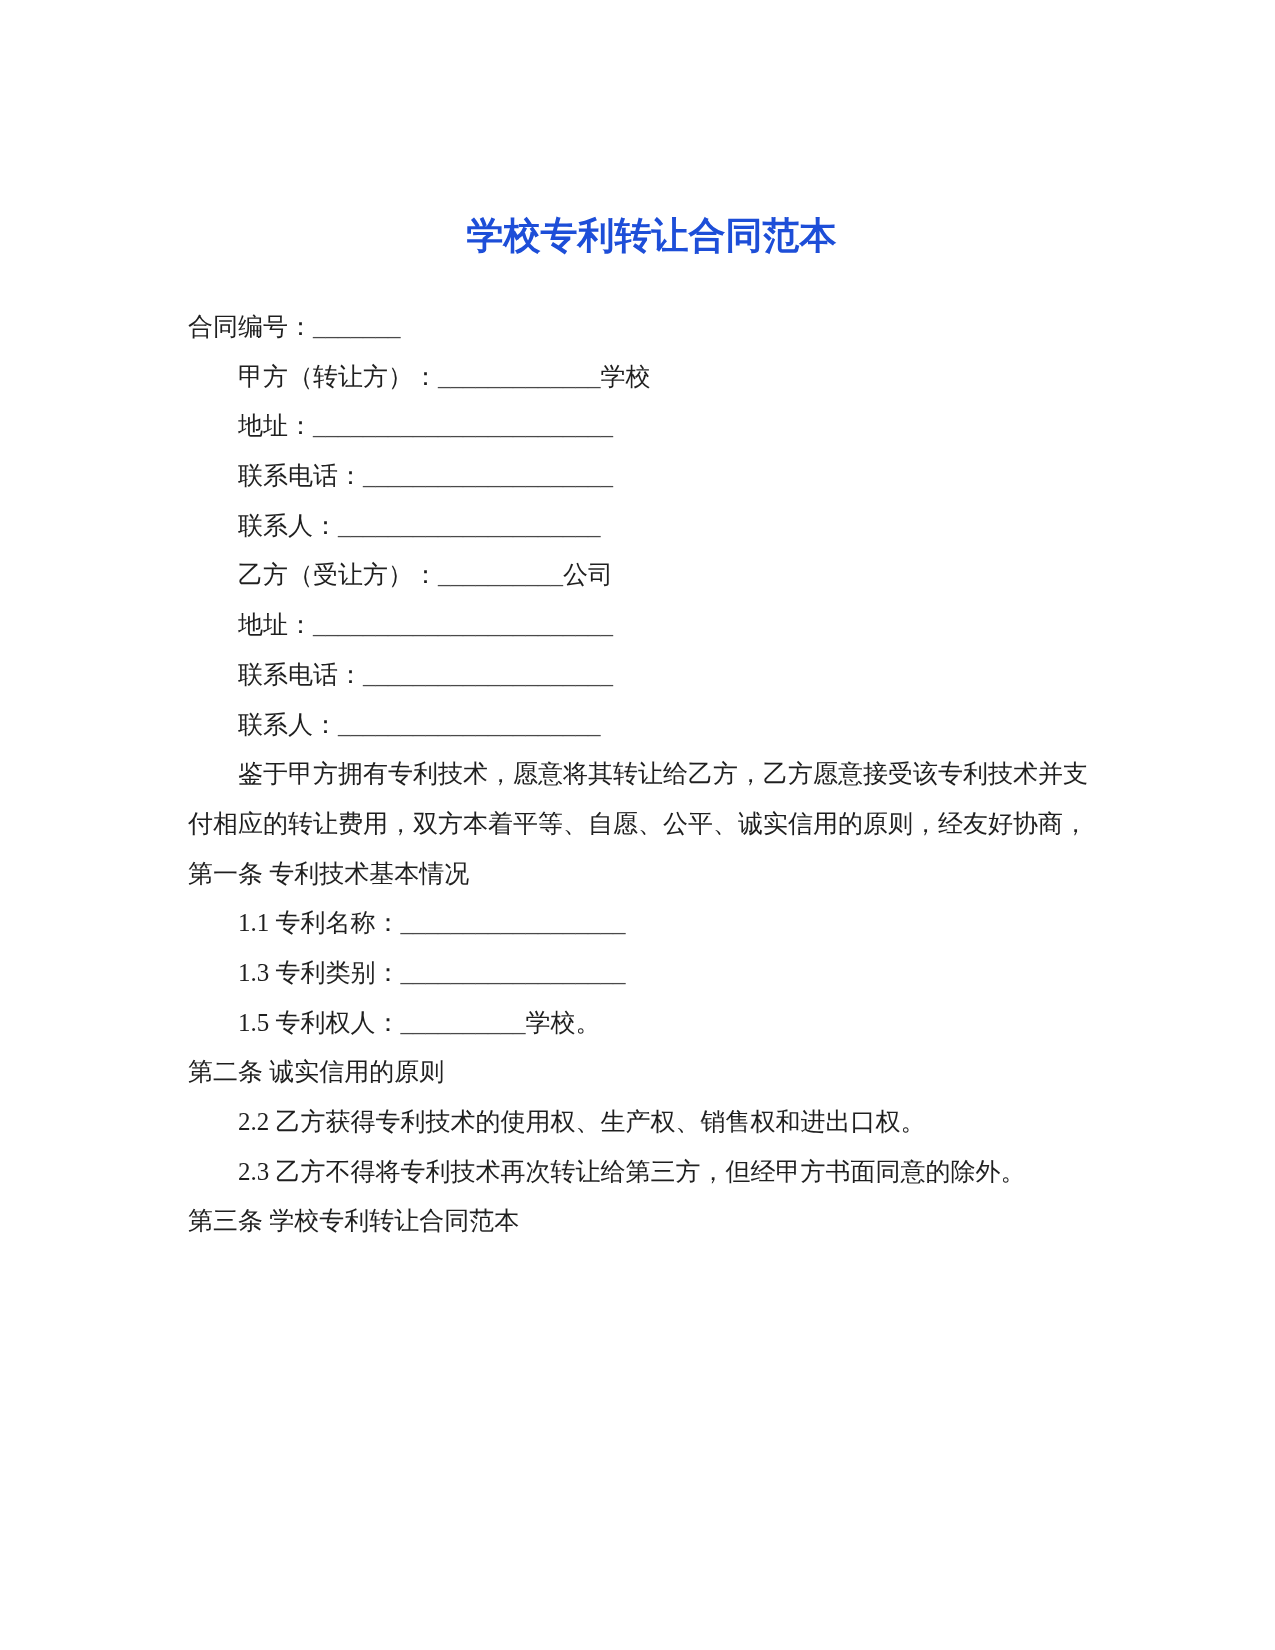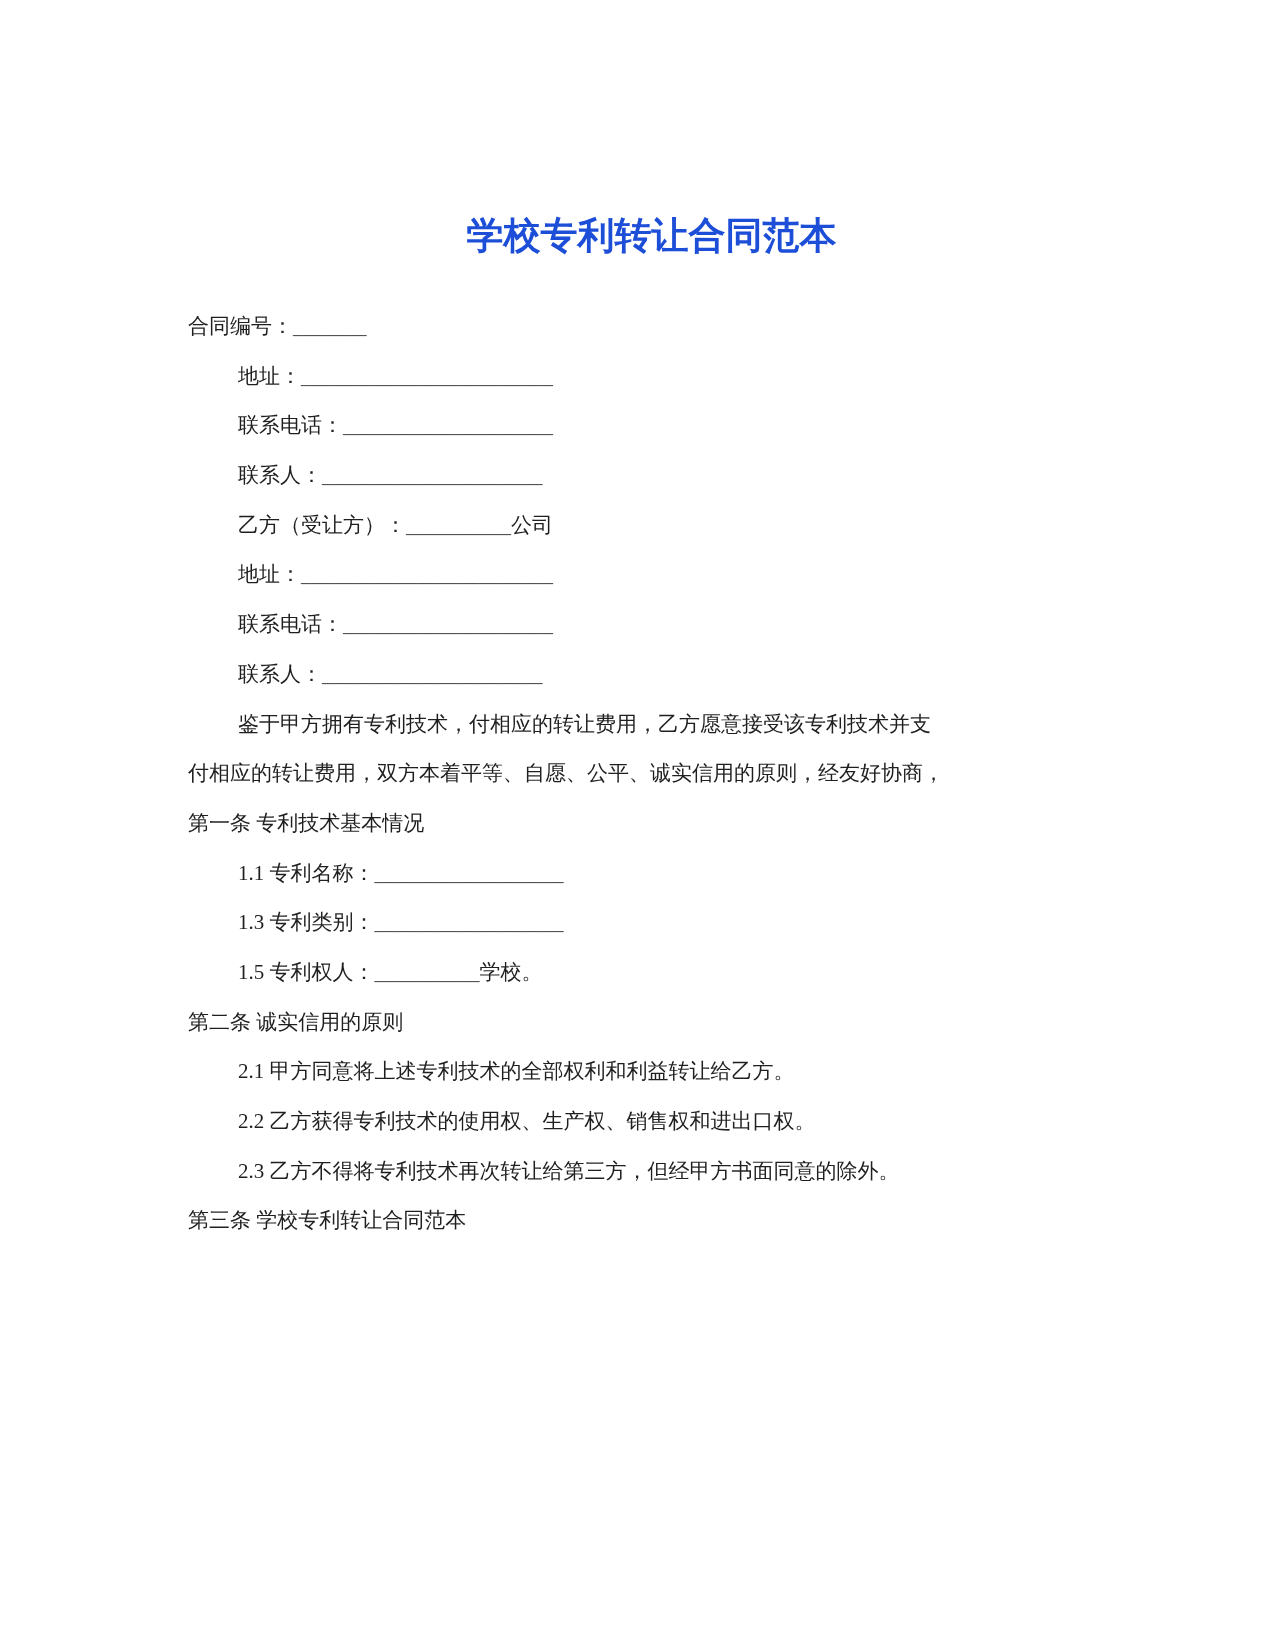--- a/index.html
+++ b/index.html
@@ -27,21 +27,21 @@
     line-height: 44px;
     font-weight: bold;
     color: #1d4ed8;
     letter-spacing: 0px;
   }
   .doc-body {
     position: absolute;
     top: 302px;
     left: 188px;
     width: 920px;
-    font-size: 21px;
+    font-size: 25px;
     line-height: 49.7px;
   }
   .line {
     white-space: nowrap;
     height: 49.7px;
   }
   .indent {
     padding-left: 50px;
   }
   .blank {
@@ -56,50 +56,50 @@
 <body>
 
 <div class="page">
 
   <h1 class="title">学校专利转让合同范本</h1>
 
   <div class="doc-body">
 
     <div class="line"><span class="label">合同编号：</span><span class="blank">_______</span></div>
 
+    <div class="line indent"><span class="label">甲方（转让方）：</span><span class="blank">_____________</span><span class="suffix">学校</span></div>
 
     <div class="line indent"><span class="label">地址：</span><span class="blank">________________________</span></div>
 
     <div class="line indent"><span class="label">联系电话：</span><span class="blank">____________________</span></div>
 
     <div class="line indent"><span class="label">联系人：</span><span class="blank">_____________________</span></div>
 
     <div class="line indent"><span class="label">乙方（受让方）：</span><span class="blank">__________</span><span class="suffix">公司</span></div>
 
     <div class="line indent"><span class="label">地址：</span><span class="blank">________________________</span></div>
 
     <div class="line indent"><span class="label">联系电话：</span><span class="blank">____________________</span></div>
 
     <div class="line indent"><span class="label">联系人：</span><span class="blank">_____________________</span></div>
 
-    <div class="line indent"><span class="text">鉴于甲方拥有专利技术，付相应的转让费用，乙方愿意接受该专利技术并支</span></div>
+    <div class="line indent"><span class="text">鉴于甲方拥有专利技术，愿意将其转让给乙方，乙方愿意接受该专利技术并支</span></div>
     <div class="line"><span class="text">付相应的转让费用，双方本着平等、自愿、公平、诚实信用的原则，经友好协商，</span></div>
 
     <div class="line"><span class="text">第一条 专利技术基本情况</span></div>
 
     <div class="line indent"><span class="label">1.1 专利名称：</span><span class="blank">__________________</span></div>
 
 
     <div class="line indent"><span class="label">1.3 专利类别：</span><span class="blank">__________________</span></div>
 
 
     <div class="line indent"><span class="label">1.5 专利权人：</span><span class="blank">__________</span><span class="suffix">学校。</span></div>
 
     <div class="line"><span class="text">第二条 诚实信用的原则</span></div>
 
-    <div class="line indent"><span class="text">2.1 甲方同意将上述专利技术的全部权利和利益转让给乙方。</span></div>
     <div class="line indent"><span class="text">2.2 乙方获得专利技术的使用权、生产权、销售权和进出口权。</span></div>
     <div class="line indent"><span class="text">2.3 乙方不得将专利技术再次转让给第三方，但经甲方书面同意的除外。</span></div>
 
     <div class="line"><span class="text">第三条 学校专利转让合同范本</span></div>
 
   </div>
 </div>
 
 </body></html>

